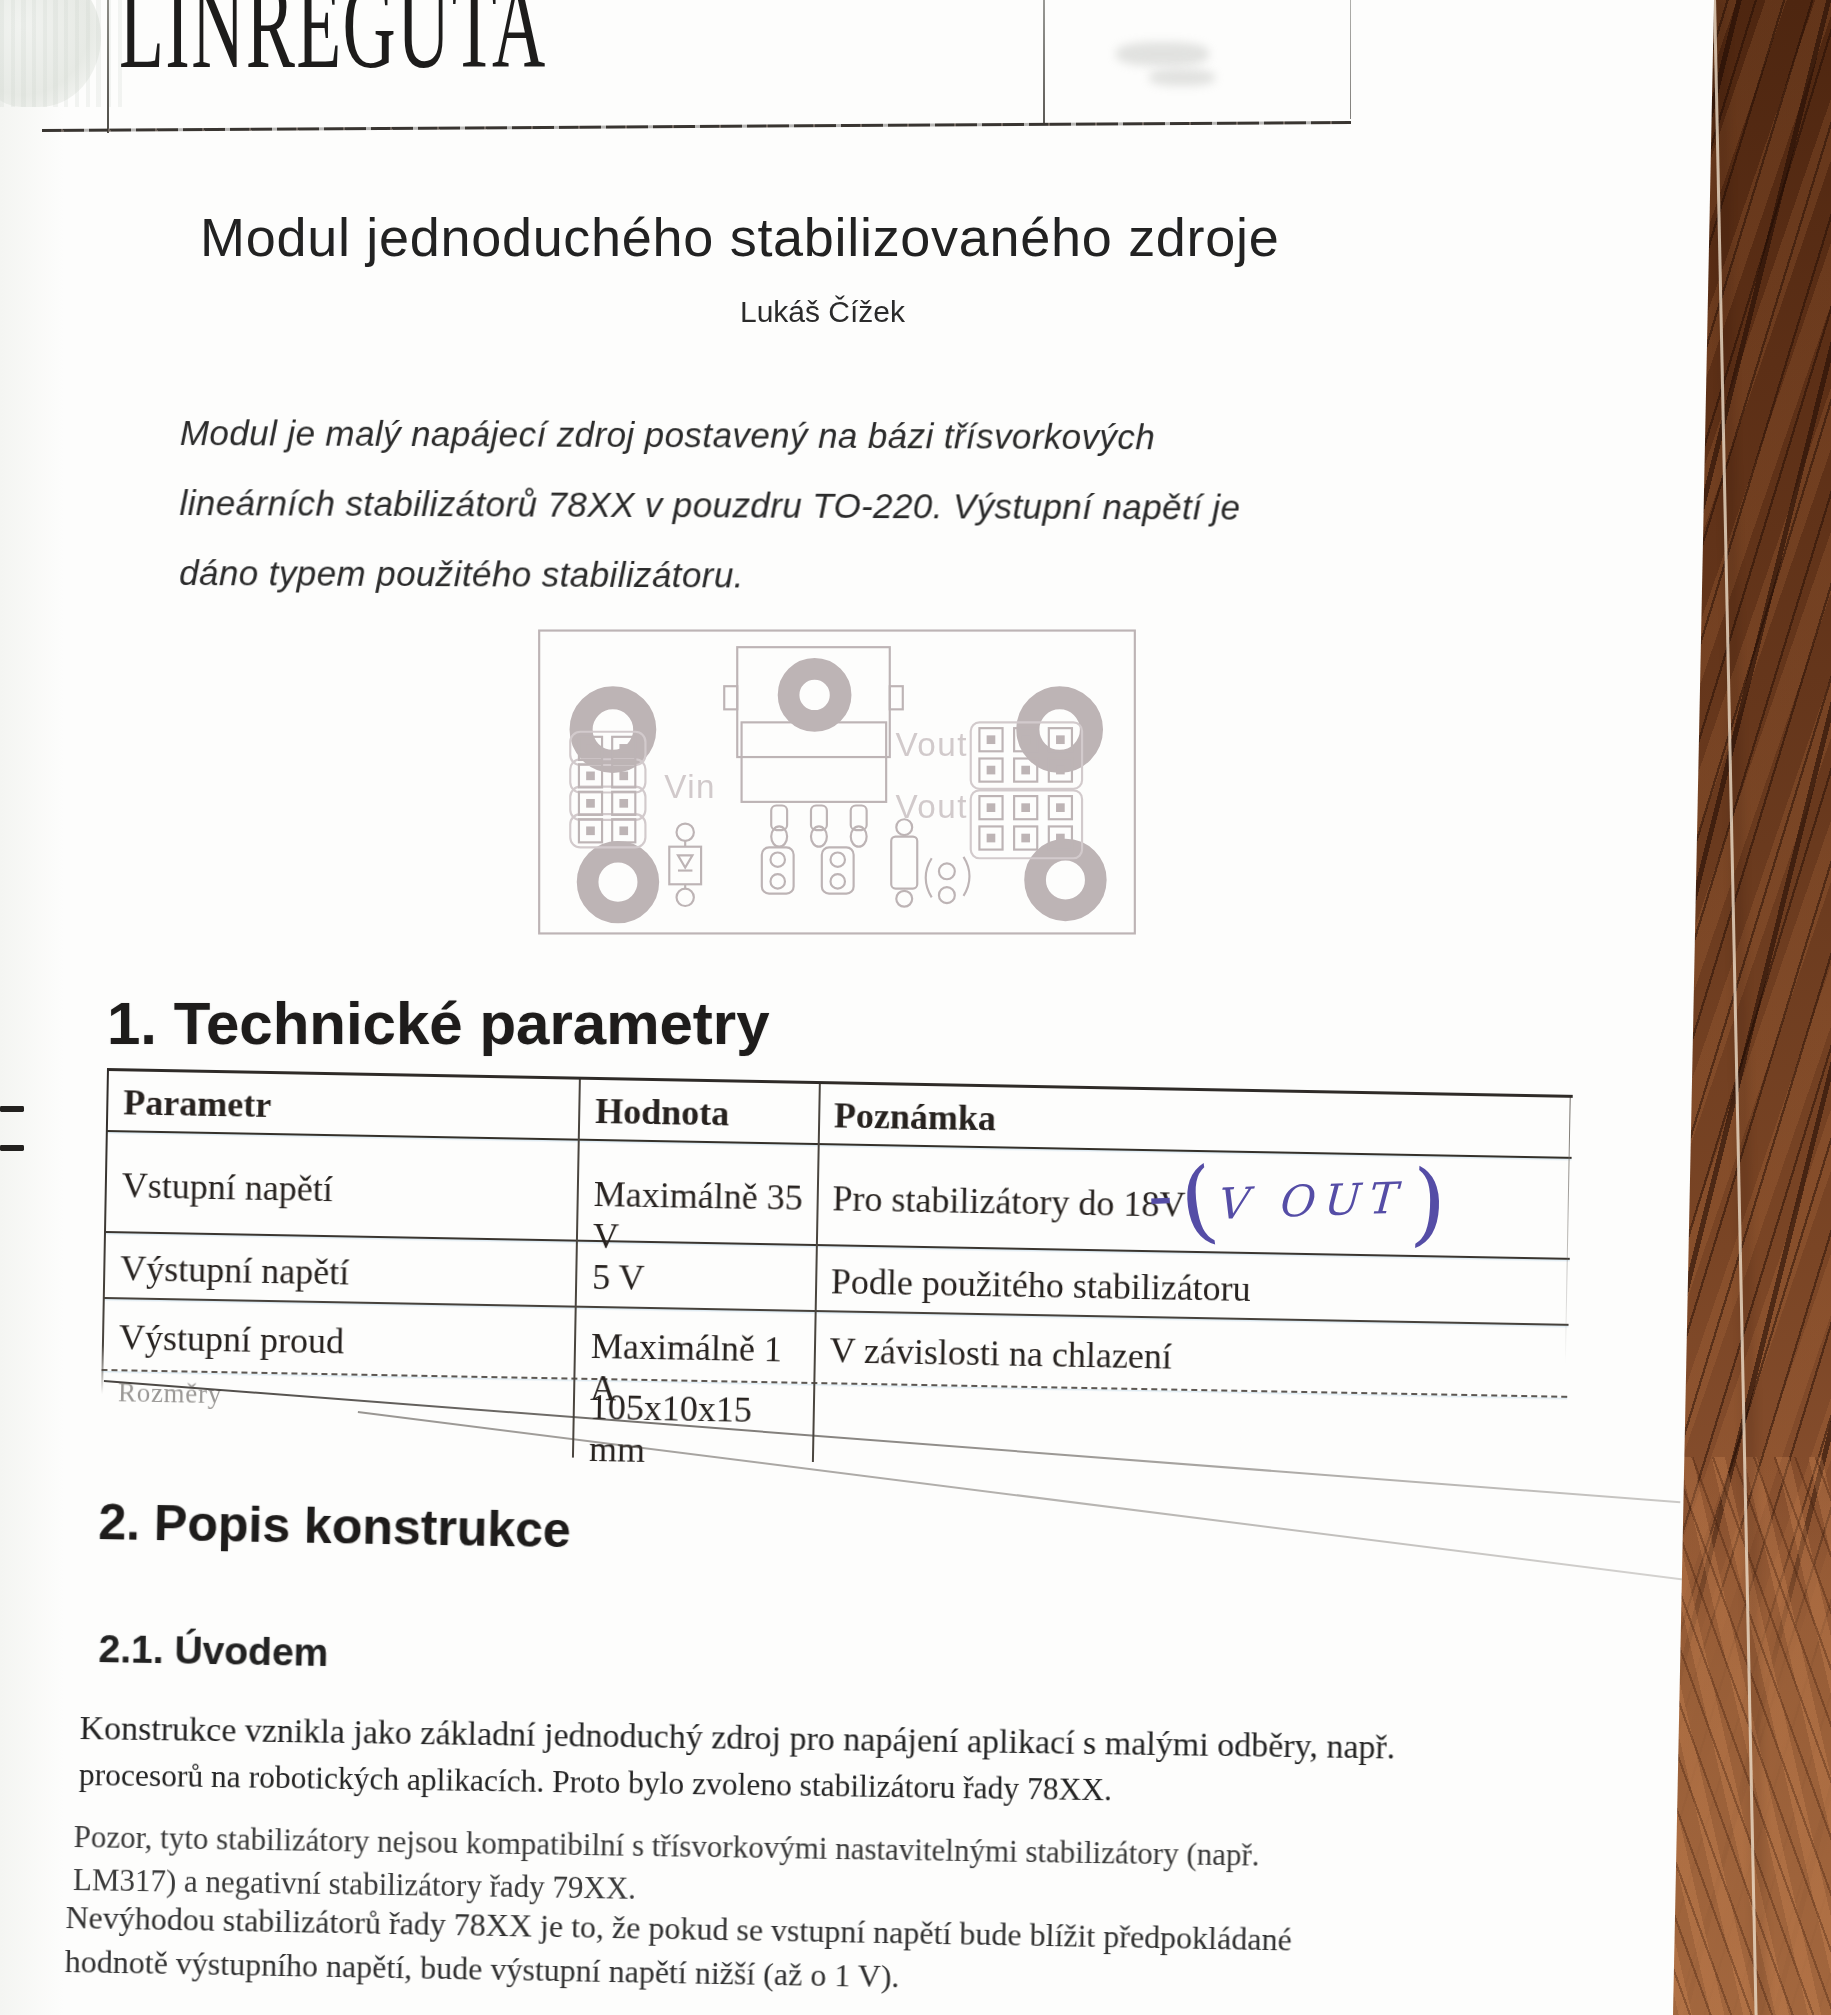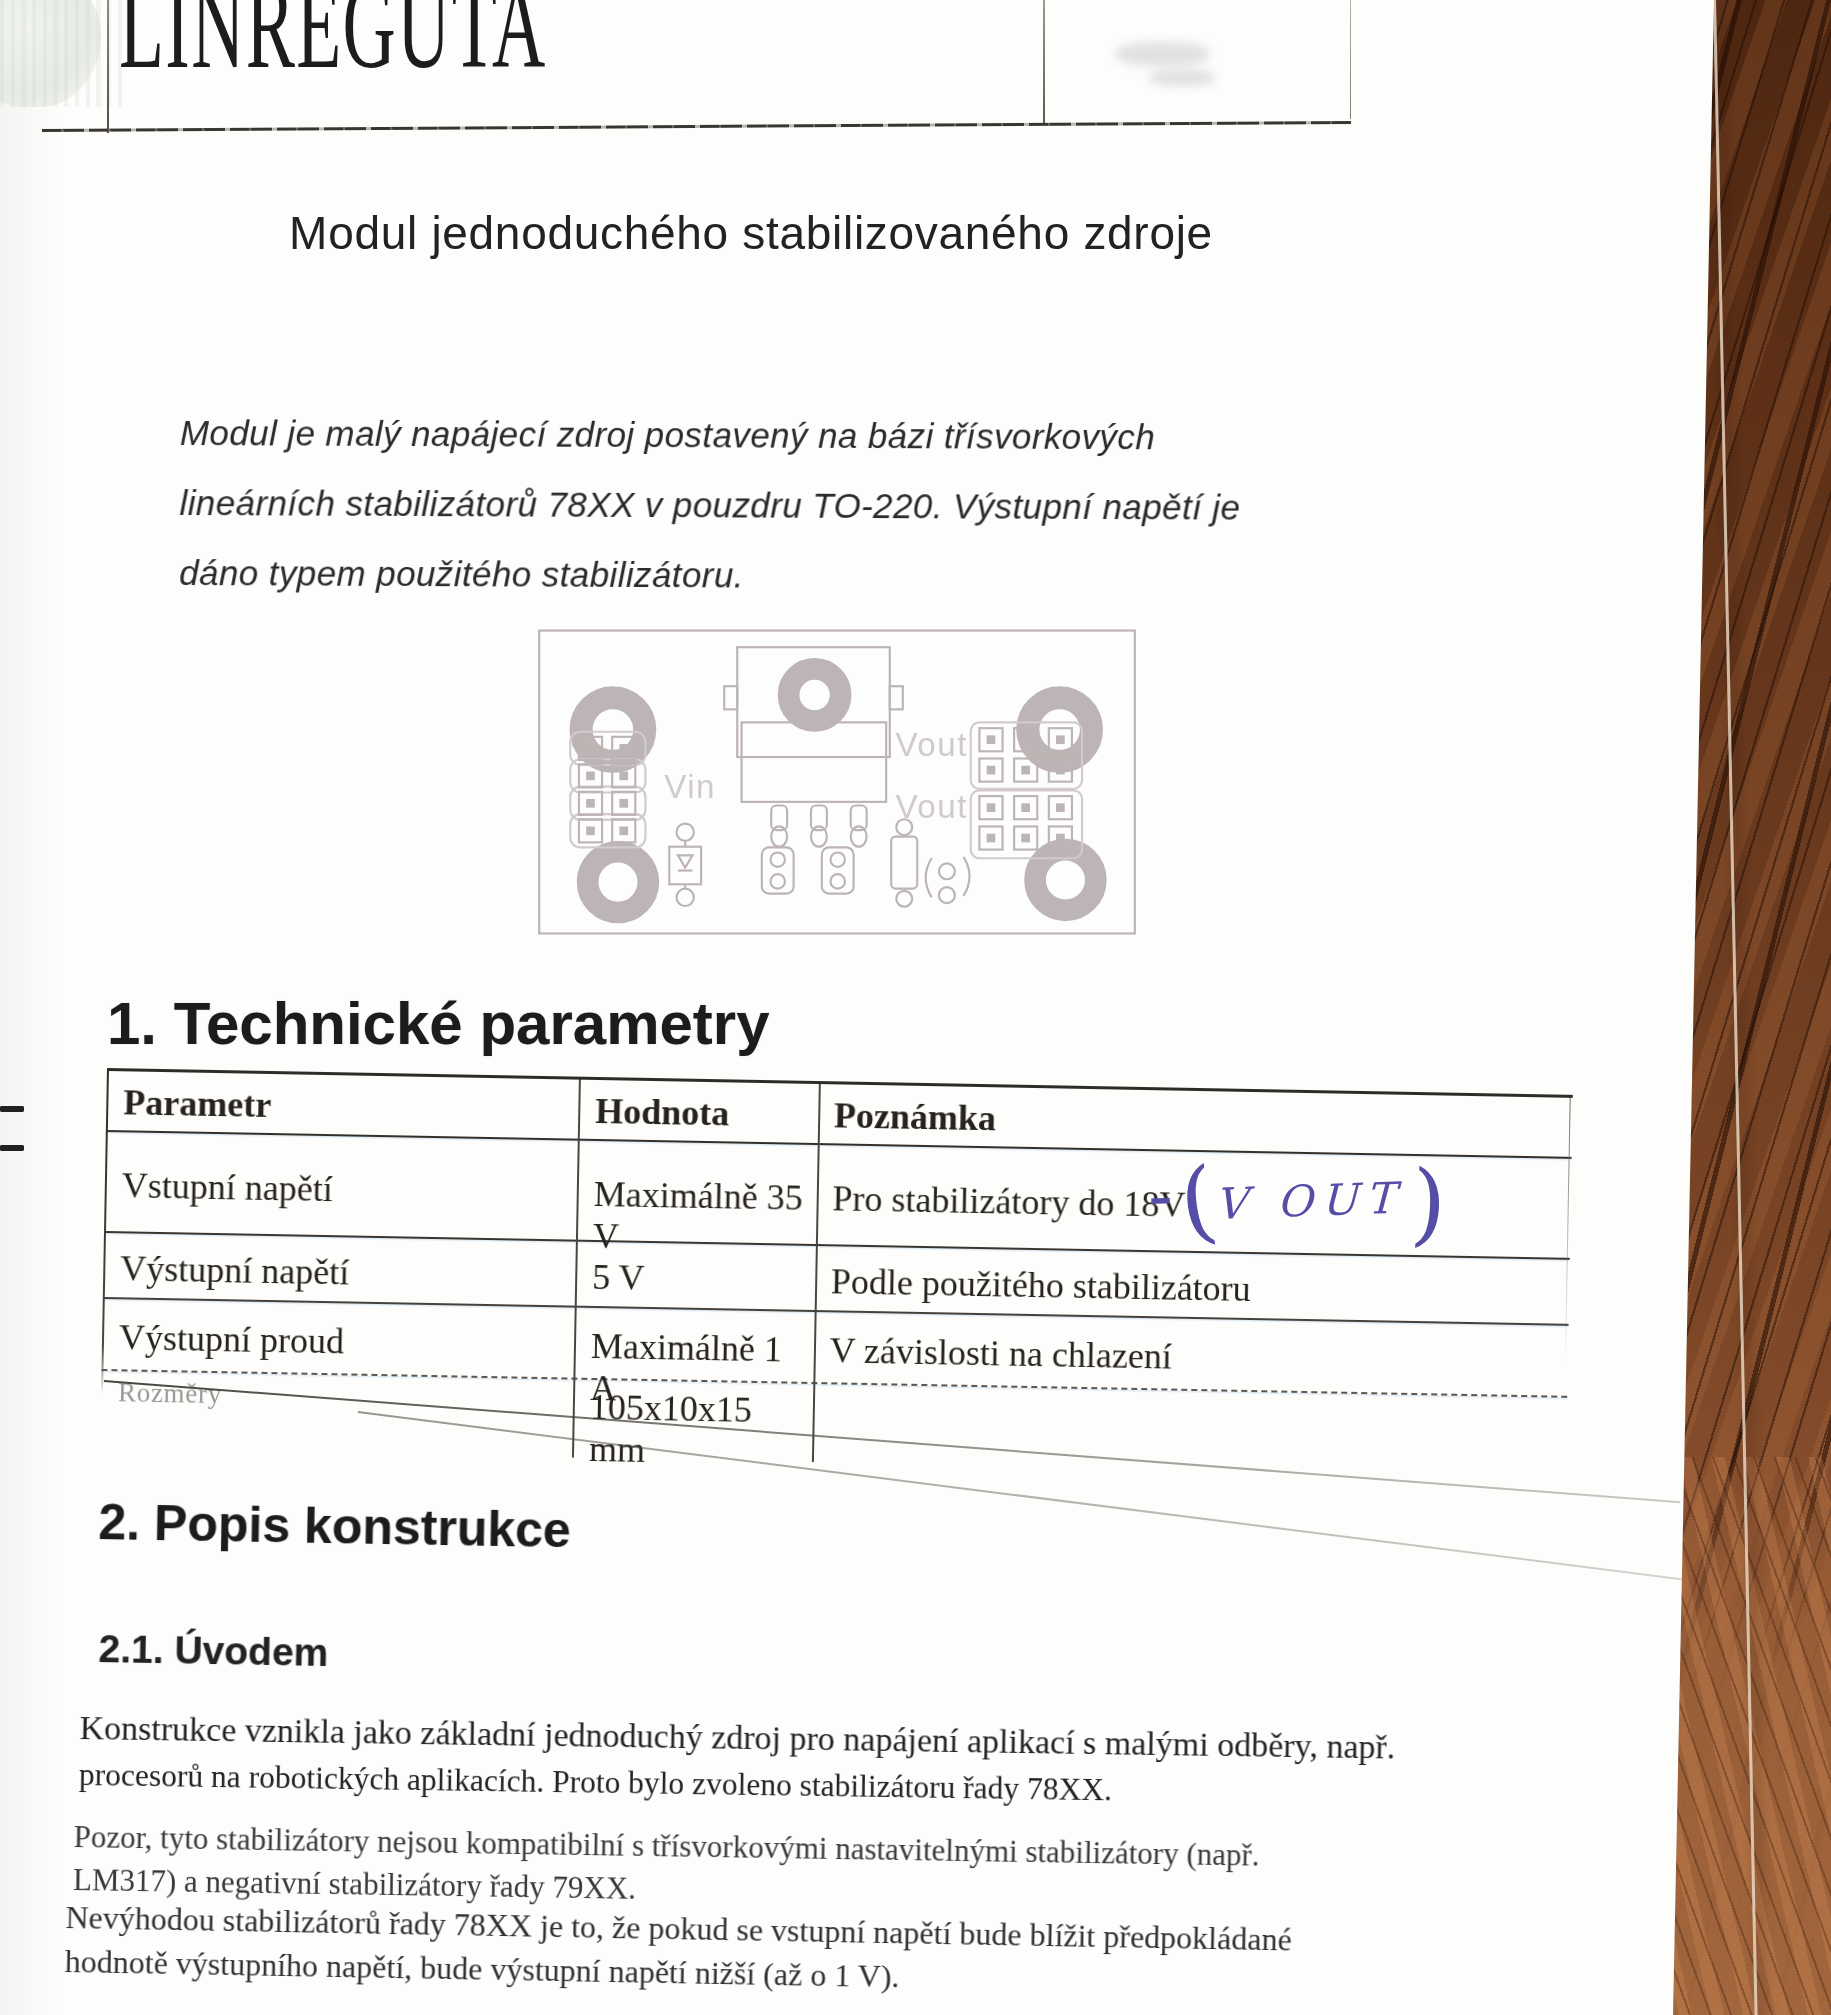--- a/index.html
+++ b/index.html
@@ -39,21 +39,21 @@
   .logo-clip{position:absolute;left:119px;top:0;width:429px;height:69px;overflow:hidden;}
   .logo-text{position:absolute;left:0;top:-47px;font-family:"Liberation Serif",serif;font-size:123px;font-weight:400;
     color:#1d1c1b;letter-spacing:2.1px;transform:scale(.60,1.02);transform-origin:0 0;white-space:nowrap;filter:blur(0.4px);}
   .header-rule{position:absolute;left:42px;top:129px;width:1309px;height:2.9px;transform:rotate(-.35deg);transform-origin:0 50%;
     background:repeating-linear-gradient(90deg,#393531 0 18.6px,#6e645d 18.6px 21.5px,#393531 21.5px 42px,rgba(57,53,49,.35) 42px 47px);}
   .hr-box-l{position:absolute;left:1043px;top:0;width:2.1px;height:123px;background:linear-gradient(180deg,#9a9a96,#5c5a56);}
   .hr-box-r{position:absolute;left:1350px;top:0;width:1.4px;height:119px;background:linear-gradient(180deg,#b0b0ac,#807e7a);}
 
   
   .soft{text-shadow:0 0 1.4px rgba(40,40,40,.25);}
-  .title{position:absolute;left:200px;top:206px;width:1102px;text-align:center;font-size:46px;color:#222;
+  .title{position:absolute;left:200px;top:206px;width:1102px;text-align:left;font-size:54px;color:#222;
     letter-spacing:0.7px;filter:blur(0.3px);}
   .author{position:absolute;left:250px;top:295px;width:1145px;text-align:center;font-size:30px;color:#2b2b2b;filter:blur(0.2px);}
   .intro{position:absolute;left:180px;top:398px;width:1216px;font-style:italic;font-size:35px;line-height:70px;
     color:#2a2a2a;transform:rotate(.25deg);transform-origin:0 0;filter:blur(0.3px);letter-spacing:0.4px;}
   .h1{position:absolute;left:107px;top:989px;font-size:60px;font-weight:bold;color:#1e1c1b;filter:blur(0.3px);}
   .h2{position:absolute;left:99px;top:1493px;font-size:50px;font-weight:bold;color:#1e1c1b;
     transform:rotate(1deg);transform-origin:0 0;filter:blur(0.3px);}
   .h21{position:absolute;left:99px;top:1627px;font-size:39px;font-weight:bold;color:#222;
     transform:rotate(1deg);transform-origin:0 0;filter:blur(0.3px);}
   .ser{font-family:"Liberation Serif",serif;}
@@ -122,20 +122,21 @@
     <div class="logo-clip">
       <div class="logo-text">LINREGUTA</div>
     </div>
     <div class="hr-box-l"></div>
     <div class="hr-box-r"></div>
     <div class="smudge" style="left:1116px;top:42px;width:93px;height:24px;"></div>
     <div class="smudge" style="left:1149px;top:69px;width:66px;height:17px;"></div>
     <div class="header-rule"></div>
 
     <div class="title">Modul jednoduchého stabilizovaného zdroje</div>
+    <div class="author">Lukáš Čížek</div>
 
     <div class="intro">
       <div>Modul je malý napájecí zdroj postavený na bázi třísvorkových</div>
       <div>lineárních stabilizátorů 78XX v pouzdru TO-220. Výstupní napětí je</div>
       <div>dáno typem použitého stabilizátoru.</div>
     </div>
 
     <svg class="pcb" viewBox="0 0 830 425">
       <g stroke="#b5aaac" fill="none" stroke-width="3">
         <rect x="3" y="3" width="824" height="419"></rect>

